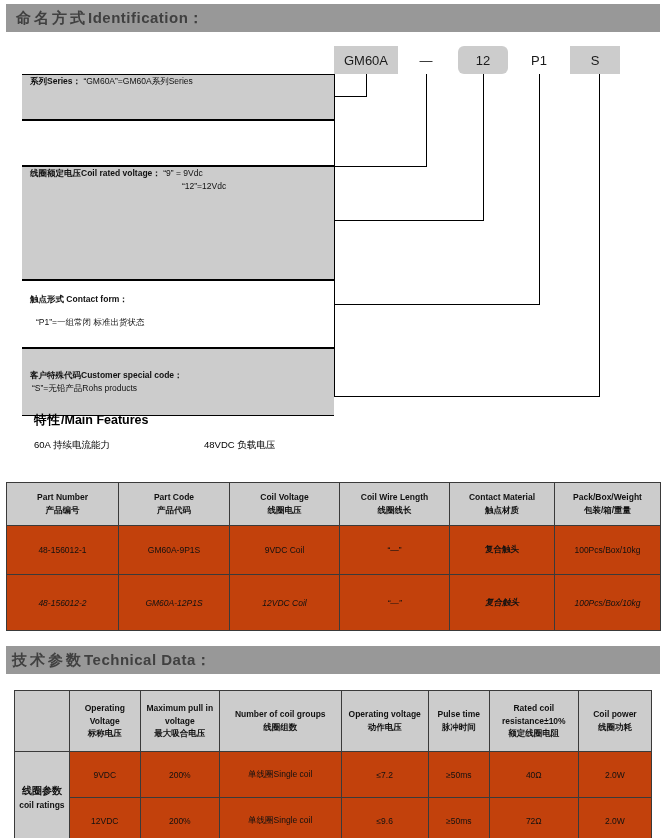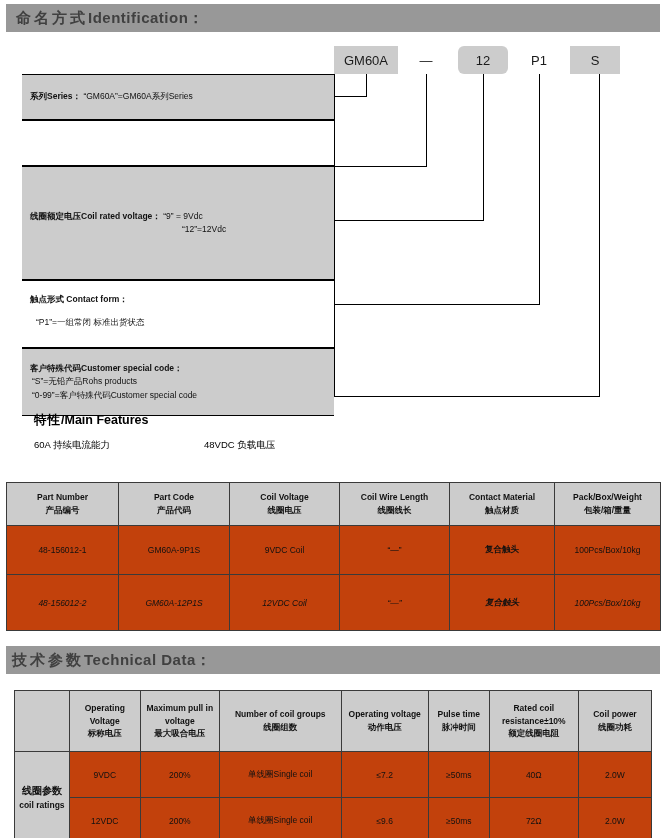--- a/index.html
+++ b/index.html
@@ -44,21 +44,21 @@
 
   .legend-box{
     position:absolute;
     left:22px;
     border-top:1px solid #000;
     border-bottom:1px solid #000;
     box-sizing:border-box;
     font-size:8.5px;
     color:#111;
     padding:0 0 0 8px;
-    display:flex;flex-direction:column;justify-content:center;
+    display:flex;flex-direction:column;
   }
   .legend-box.filled{background:#cccccc;}
   .legend-box.plain{background:transparent;border:none;}
   .legend-box .ln{line-height:1.55;white-space:nowrap;}
   .legend-box .b{font-weight:bold;}
 
   
   .vline{position:absolute;width:1px;background:#000;}
   .hline{position:absolute;height:1px;background:#000;}
 
@@ -162,21 +162,20 @@
   <div class="legend-box plain" style="top:244px;width:312px;height:68px;border-top:1px solid #000;border-bottom:1px solid #000;justify-content:flex-start;padding-top:12px;">
     <div class="ln b">触点形式 Contact form：</div>
     <div class="ln" style="margin-top:10px;padding-left:6px;">
       <span>“P1”=一组常闭  标准出货状态</span>
     </div>
   </div>
 
   <div class="legend-box filled" style="top:312px;width:312px;height:68px;justify-content:center;">
     <div class="ln b">客户特殊代码Customer special code：</div>
     <div class="ln" style="padding-left:2px;">“S”=无铅产品Rohs products</div>
-    <div class="ln" style="padding-left:2px;">“0-99”=客户特殊代码Customer special code</div>
   </div>
 </div>
 
 <div id="features">
   <div class="ttl">
     <span class="cn">特性</span><span>/Main Features</span>
   </div>
   <div class="feat-rows">
     <div class="feat-row">
       <div class="c1">60A 持续电流能力</div>

